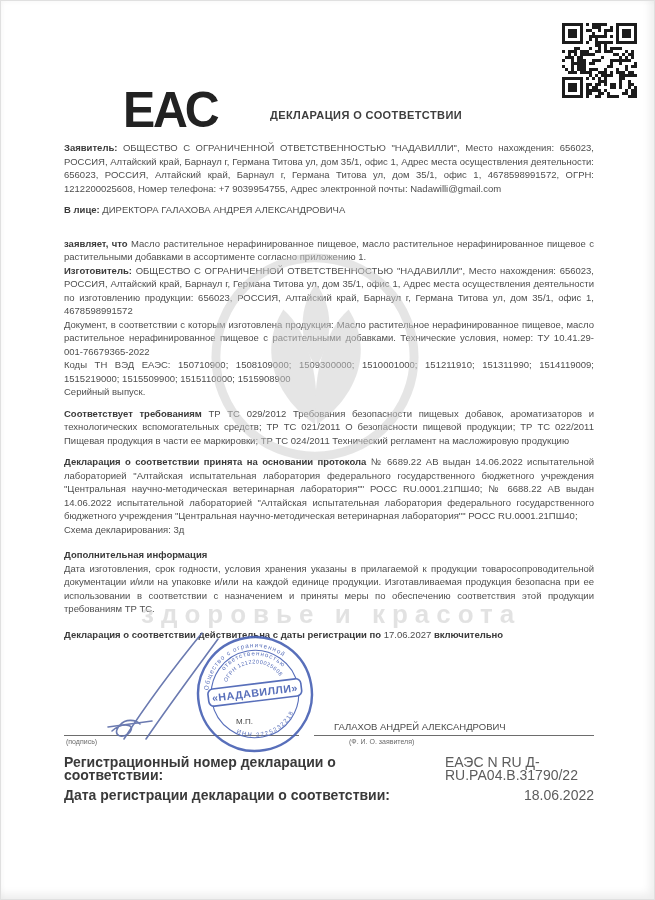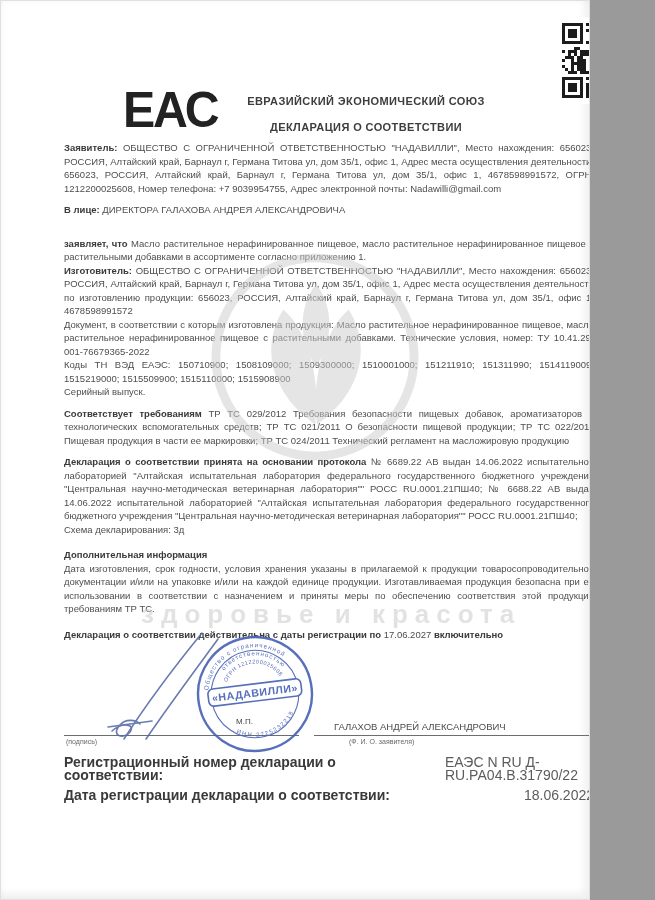--- a/index.html
+++ b/index.html
@@ -1,17 +1,17 @@
 <!DOCTYPE html>
 <html><head>
 <meta charset="utf-8">
 <style>
   html,body{margin:0;padding:0;background:#9a9a9a;}
   .page{
-    position:relative;width:590px;height:900px;background:#ffffff;
+    position:relative;width:655px;height:900px;background:#ffffff;
     font-family:"Liberation Sans", sans-serif;color:#4e4e4e;overflow:hidden;
     border:1px solid #e0e0e0;box-sizing:border-box;
     box-shadow:inset -4px -5px 8px rgba(0,0,0,0.07), inset 2px 2px 4px rgba(0,0,0,0.02);
   }
   
   .eac{position:absolute;left:122px;top:80px;font-weight:900;font-size:46px;
        letter-spacing:-2px;color:#222;transform:scale(1.05,1.08);transform-origin:left top;}
   .titles{position:absolute;left:170px;top:94px;width:390px;text-align:center;}
   .titles .t1{font-size:11px;font-weight:bold;color:#3d3d3d;letter-spacing:.4px;}
   .titles .t2{font-size:11px;font-weight:bold;color:#3d3d3d;letter-spacing:.4px;margin-top:14px;}
@@ -47,21 +47,20 @@
   .wm-tag{position:absolute;left:140px;top:598px;font-size:26px;font-weight:bold;
           color:#cccccc;opacity:.55;letter-spacing:7px;white-space:nowrap;}
 </style>
 </head>
 <body>
 
 <div class="page">
 
   <div class="eac">ЕАС</div>
   <div class="titles">
-    <div class="t1">ЕВРАЗИЙСКИЙ ЭКОНОМИЧЕСКИЙ СОЮЗ</div>
     <div class="t2">ДЕКЛАРАЦИЯ О СООТВЕТСТВИИ</div>
   </div>
   <div class="qr">
     <svg viewBox="0 0 29 29" shape-rendering="crispEdges">
       <rect x="0" y="0" width="29" height="29" fill="#fff"></rect>
       <g fill="#1c1c1c">
         <rect x="2" y="2" width="7" height="7"></rect>
           <rect x="20" y="2" width="7" height="7"></rect>
           <rect x="2" y="20" width="7" height="7"></rect>
       </g>

